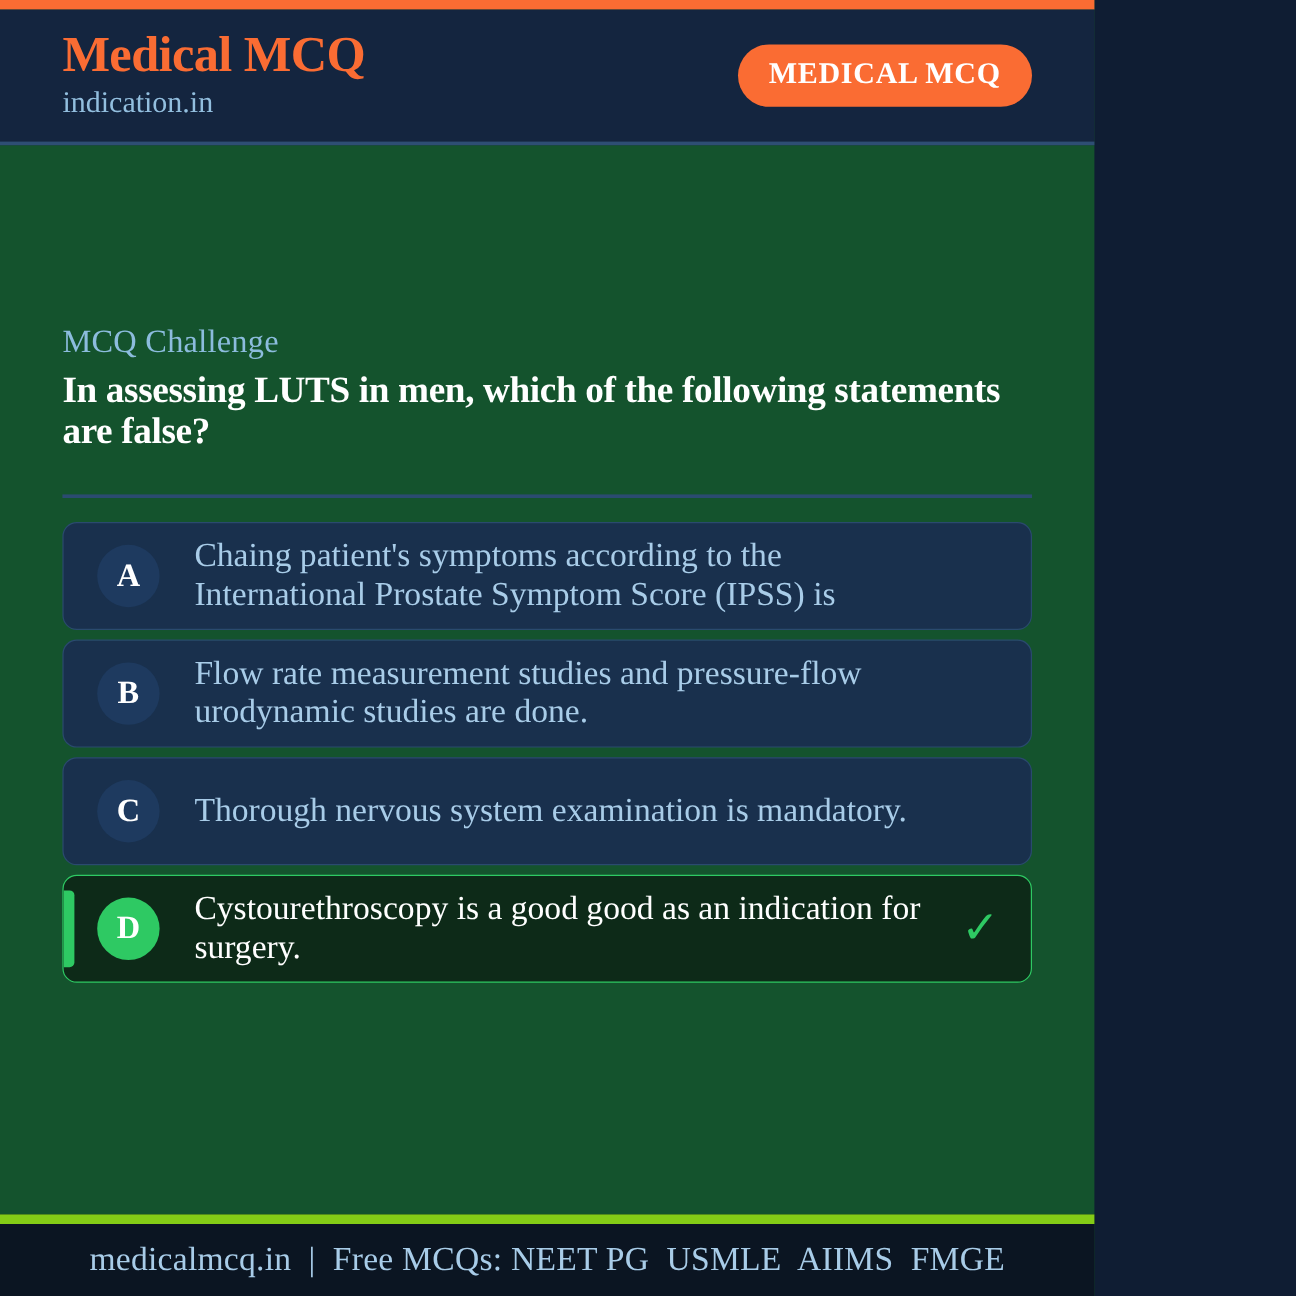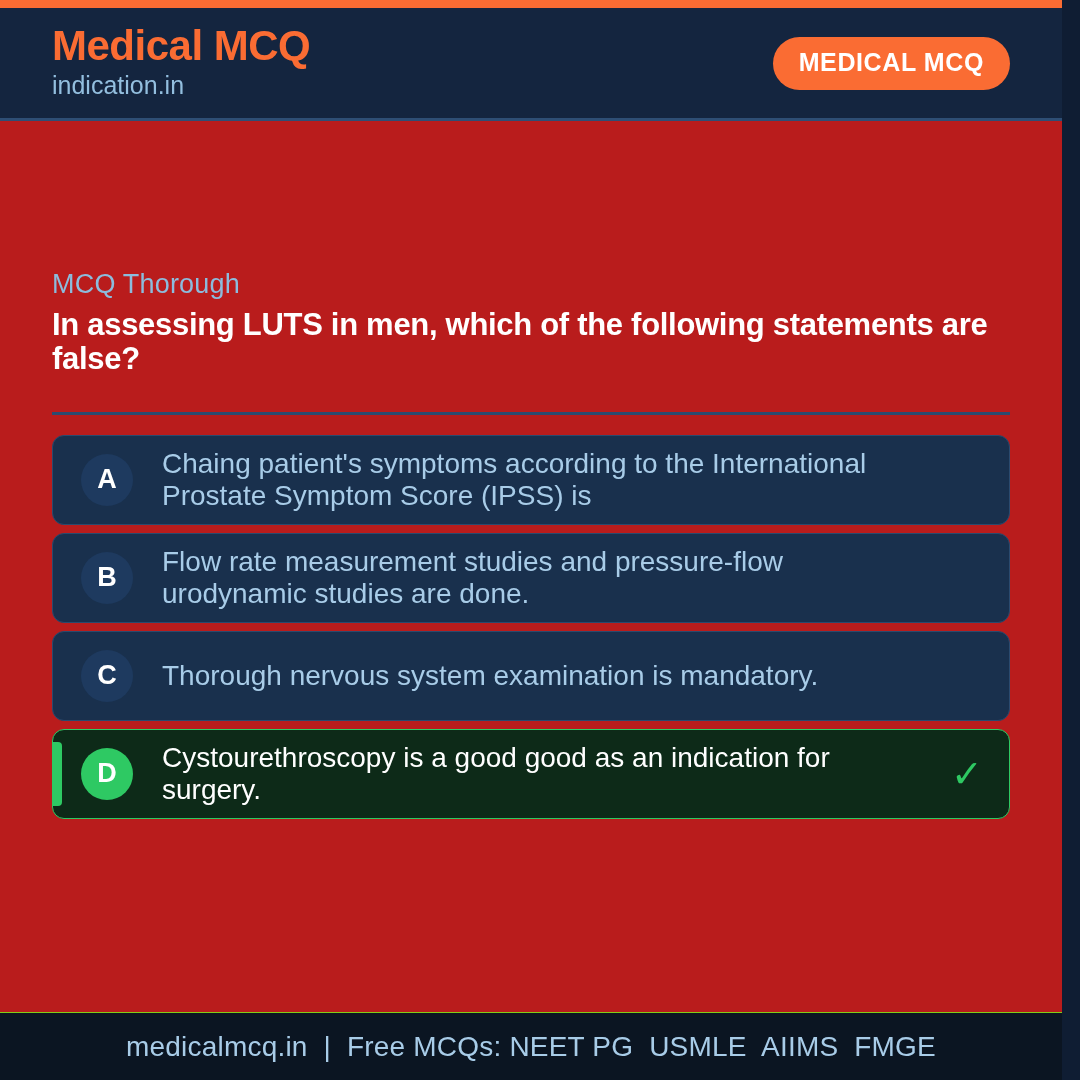--- a/index.html
+++ b/index.html
@@ -4,23 +4,23 @@
 <style>
   * { margin:0; padding:0; box-sizing:border-box; }
   html, body {
     width:1080px; height:1080px;
     background:#0f1d33;
     font-family:"Liberation Sans", sans-serif;
     overflow:hidden;
   }
   .card {
     position:relative;
-    width:1062px; height:1080px;
-    background:#b91c1c;
-    display:flex; flex-direction:column;
+    width:912px; height:1080px;
+    background:#14532d;
+    display:flex; flex-direction:column;font-family:Liberation Serif, serif;
   }
 
   
   .top-accent { height:8px; width:100%; background:#fa6c33; flex:0 0 auto; }
 
   
   .header {
     flex:0 0 auto;
     height:113px;
     background:#14253f;
@@ -135,21 +135,21 @@
   .option.correct .opt-text { color:#ffffff; }
   .option.correct .opt-check { visibility:visible; }
   .accent-bar { display:none; }
   .option.correct .accent-bar { display:block; }
 
   
   .footer {
     flex:0 0 auto;
     height:68px;
     background:#0b1522;
-    border-top:1px solid #84cc16;
+    border-top:8px solid #84cc16;
     display:flex; align-items:center; justify-content:center;
   }
   .footer-text {
     color:#a8cce8;
     font-size:28px;
     letter-spacing:0.2px;
     white-space:pre;
   }
 </style>
 </head>
@@ -162,21 +162,21 @@
   <div class="header">
     <div class="brand-block">
       <div class="brand-title">Medical MCQ</div>
       <div class="brand-sub">indication.in</div>
     </div>
     <div class="badge">MEDICAL MCQ</div>
   </div>
 
   <div class="body">
     <div class="q-wrap">
-      <div class="kicker">MCQ Thorough</div>
+      <div class="kicker">MCQ Challenge</div>
       <div class="question">In assessing LUTS in men, which of the following statements are false?</div>
     </div>
 
     <div class="divider"></div>
 
     <div class="options">
         <div class="option">
           <div class="opt-badge">A</div>
           <div class="opt-text">Chaing patient's symptoms according to the International Prostate Symptom Score (IPSS) is</div>
           <div class="opt-check"></div>

